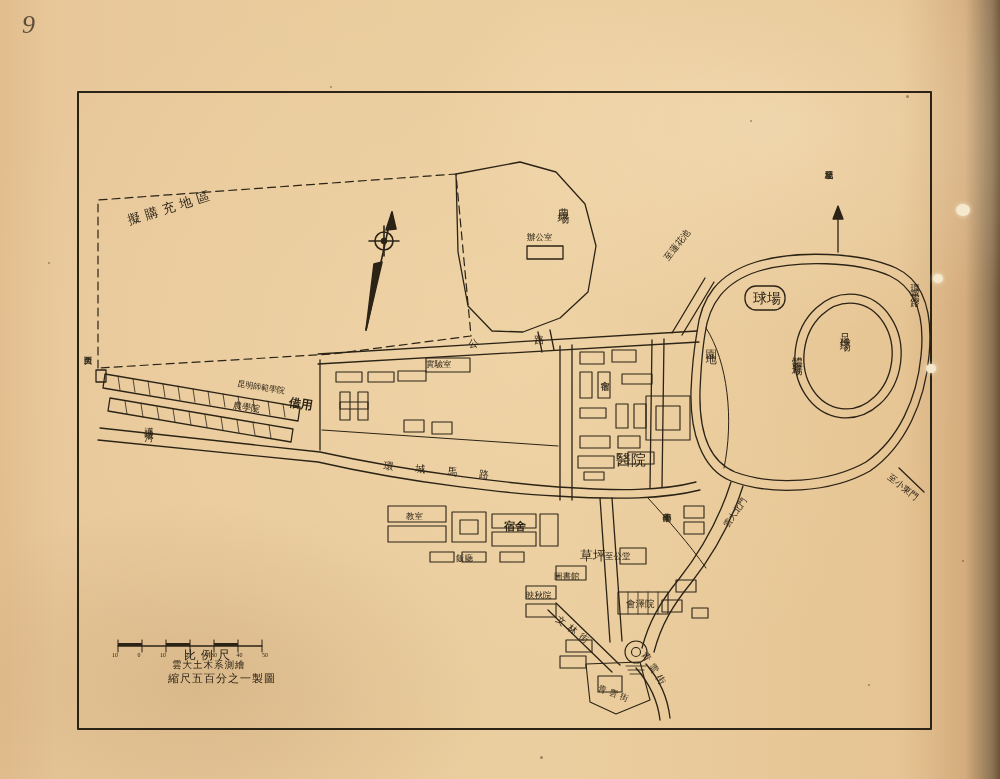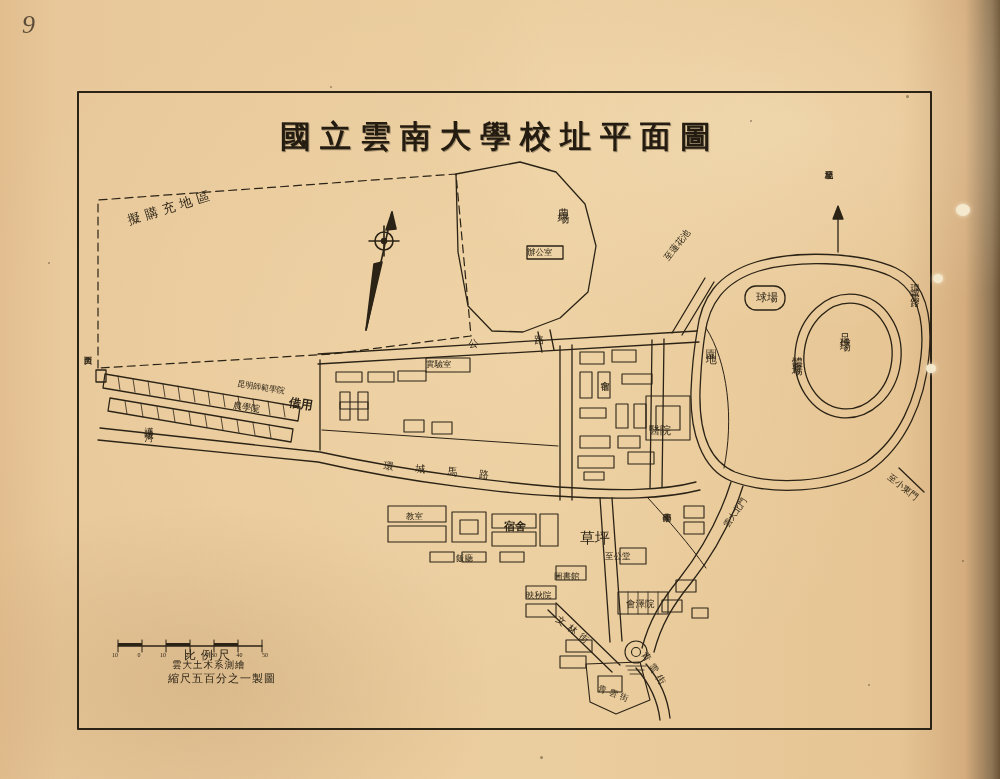--- a/index.html
+++ b/index.html
@@ -158,48 +158,47 @@
       <g>
         <path d="M118 646 L262 646" stroke-width="1.4"></path>
         <path d="M118 640 L118 652 M142 640 L142 652 M166 640 L166 652 M190 640 L190 652 M214 640 L214 652 M238 640 L238 652 M262 640 L262 652" stroke-width="1"></path>
         <rect x="118" y="643" width="24" height="3" fill="#2b2316" stroke="none"></rect>
         <rect x="166" y="643" width="24" height="3" fill="#2b2316" stroke="none"></rect>
         <rect x="214" y="643" width="24" height="3" fill="#2b2316" stroke="none"></rect>
       </g>
     </g>
   </svg>
 
-  <div class="map-title">國立雲南大學校址平面圖</div>
   <div class="margin-note">9</div>
 
   <div class="lbl" style="left:126px;top:214px;font-size:13px;letter-spacing:5px;transform:rotate(-17deg);">擬購充地區</div>
   <div class="lbl v" style="left:556px;top:198px;font-size:12px;letter-spacing:4px;">農場</div>
-  <div class="lbl ctr" style="left:527px;top:248px;width:24px;font-size:8.5px;">辦公室</div>
+  <div class="lbl ctr" style="left:527px;top:233px;width:24px;font-size:8.5px;">辦公室</div>
   <div class="lbl v" style="left:824px;top:164px;font-size:8.5px;">至北校場</div>
   <div class="lbl" style="left:662px;top:256px;font-size:9px;transform:rotate(-52deg);">至蓮花池</div>
   <div class="lbl v" style="left:910px;top:276px;font-size:9px;letter-spacing:5px;">環城馬路</div>
   <div class="lbl" style="left:468px;top:338px;font-size:10px;letter-spacing:56px;transform:rotate(-3deg);">公路</div>
   <div class="lbl" style="left:384px;top:460px;font-size:10px;letter-spacing:22px;transform:rotate(5deg);">環城馬路</div>
   <div class="lbl v" style="left:144px;top:420px;font-size:9px;letter-spacing:3px;">護城河</div>
-  <div class="lbl ctr" style="left:745px;top:291px;width:44px;font-size:11px;">球場</div>
+  <div class="lbl ctr" style="left:745px;top:291px;width:44px;font-size:14px;">球場</div>
   <div class="lbl v" style="left:839px;top:324px;font-size:11px;letter-spacing:4px;">足球場</div>
   <div class="lbl v" style="left:791px;top:348px;font-size:11px;letter-spacing:4px;">體育場</div>
   <div class="lbl v" style="left:705px;top:340px;font-size:11px;letter-spacing:4px;">園地</div>
   <div class="lbl" style="left:892px;top:472px;font-size:9px;transform:rotate(38deg);">至小東門</div>
   <div class="lbl v" style="left:82px;top:350px;font-size:8px;">至大西門</div>
   <div class="lbl" style="left:238px;top:380px;font-size:8px;transform:rotate(9deg);">昆明師範學院</div>
   <div class="lbl" style="left:234px;top:400px;font-size:9px;transform:rotate(9deg);">農學院</div>
   <div class="lbl" style="left:290px;top:396px;font-size:12px;font-weight:700;transform:rotate(9deg);">借用</div>
   <div class="lbl ctr" style="left:426px;top:360px;width:24px;font-size:8.5px;">實驗室</div>
   <div class="lbl v" style="left:600px;top:374px;font-size:9px;">宿舍</div>
-  <div class="lbl" style="left:616px;top:424px;font-size:11px;padding-left:33px;">醫院</div>
+  <div class="lbl" style="left:616px;top:452px;font-size:15px;">醫院</div>
   <div class="lbl" style="left:406px;top:512px;font-size:8.5px;">教室</div>
   <div class="lbl" style="left:504px;top:520px;font-size:11px;font-weight:bold;">宿舍</div>
   <div class="lbl" style="left:456px;top:554px;font-size:8.5px;">飯廳</div>
-  <div class="lbl" style="left:580px;top:530px;font-size:15px;text-align:right;">草坪</div>
+  <div class="lbl" style="left:580px;top:549px;font-size:13px;text-align:right;">草坪</div>
   <div class="lbl" style="left:586px;top:552px;font-size:8.5px;margin-left:19px;">至公堂</div>
   <div class="lbl" style="left:554px;top:572px;font-size:8.5px;">圖書館</div>
   <div class="lbl" style="left:626px;top:599px;font-size:9.5px;">會澤院</div>
   <div class="lbl" style="left:526px;top:591px;font-size:8.5px;text-align:right;">映秋院</div>
   <div class="lbl v" style="left:662px;top:506px;font-size:9px;">南菁小學</div>
   <div class="lbl" style="left:722px;top:524px;font-size:8.5px;transform:rotate(-55deg);">雲大北門</div>
   <div class="lbl" style="left:560px;top:614px;font-size:9.5px;letter-spacing:5px;transform:rotate(37deg);">文林街</div>
   <div class="lbl" style="left:648px;top:650px;font-size:9.5px;letter-spacing:4px;transform:rotate(58deg);">青雲街</div>
   <div class="lbl" style="left:600px;top:684px;font-size:8.5px;letter-spacing:3px;transform:rotate(20deg);">青雲街</div>
 

